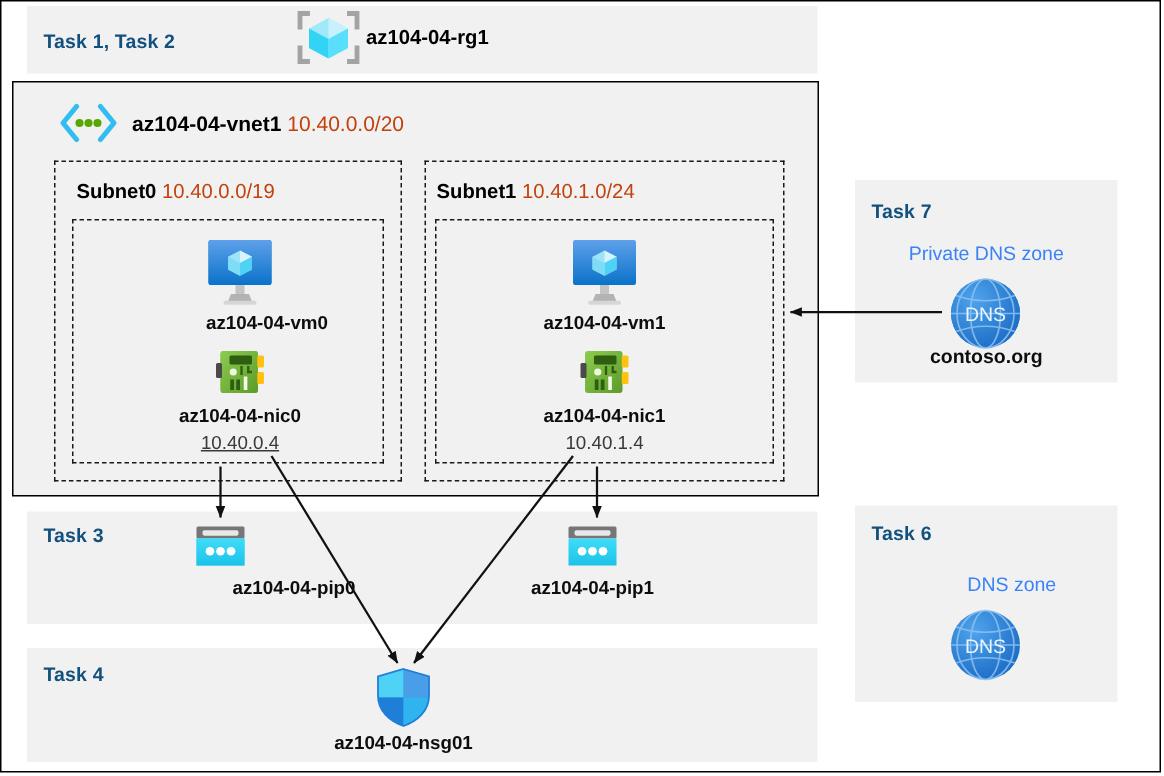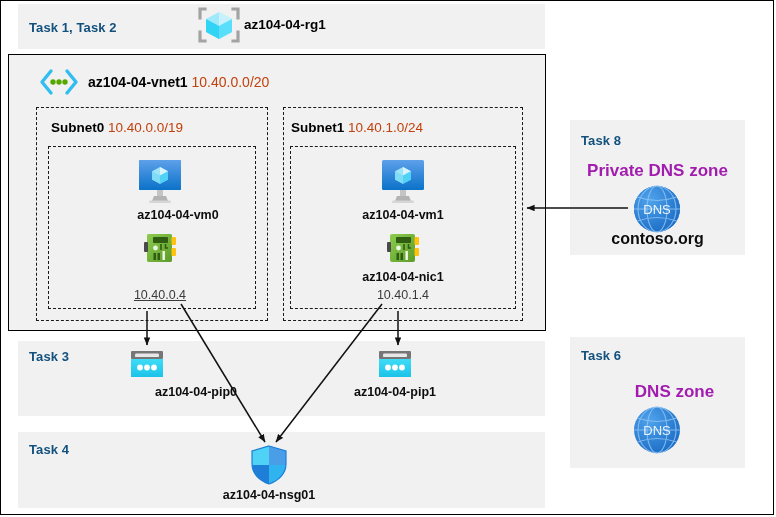--- a/index.html
+++ b/index.html
@@ -57,21 +57,21 @@
   .node-label{
     position:absolute;text-align:center;white-space:nowrap;
     font-weight:bold;font-size:12.5px;color:#0d0d0d;
   }
   .node-sub{
     position:absolute;text-align:center;white-space:nowrap;
     font-weight:normal;font-size:12.5px;color:#3a3a3a;
   }
   .zone-title{
     position:absolute;text-align:center;white-space:nowrap;
-    font-weight:bold;font-size:17px;color:#a21caf;
+    font-weight:normal;font-size:13px;color:#3b82f6;
   }
 
   .icon{position:absolute;}
   svg{display:block;overflow:visible;}
   #arrows{position:absolute;left:0;top:0;width:776px;height:517px;pointer-events:none;}
 </style>
 </head>
 <body>
 
 <div id="canvas">
@@ -159,20 +159,21 @@
       <rect x="9" y="5" width="15" height="6" rx="1" fill="#2f5d12"></rect>
       <circle cx="11.5" cy="16" r="2.4" fill="#eaf7dd"></circle>
       <rect x="9.5" y="21" width="2.5" height="7" fill="#2f5d12"></rect>
       <rect x="13.5" y="21" width="2.5" height="7" fill="#2f5d12"></rect>
       <rect x="18.5" y="19" width="2.4" height="9" fill="#f2fae9"></rect>
       <path d="M17 12 L17 18" stroke="#2f5d12" stroke-width="1.6" fill="none"></path>
       <path d="M21.5 12 L21.5 16 L24 16" stroke="#2f5d12" stroke-width="1.6" fill="none"></path>
     </svg>
   </div>
 
+  <div class="node-label" style="left:70px;top:270px;width:180px;">az104-04-nic0</div>
   <div class="node-sub" style="left:70px;top:288px;width:180px;text-decoration:underline;">10.40.0.4</div>
 
   <div class="dashed" style="left:283px;top:107px;width:240px;height:214px;"></div>
 
   <div class="hdr-text" style="left:291px;top:120px;">
     <span class="title-strong">Subnet1</span><span>&nbsp;</span><span class="title-norm">10.40.1.0/24</span>
   </div>
 
   <div class="dashed" style="left:290px;top:146px;width:226px;height:163px;"></div>
 
@@ -282,21 +283,21 @@
         <rect x="20" y="21" width="20" height="21" fill="#30b4ef"></rect>
       </g>
       <path d="M20 2 L37 7 L37 20 C37 30 29 37 20 40 C11 37 3 30 3 20 L3 7 Z" fill="none" stroke="#1f7fd8" stroke-width="1.2"></path>
     </svg>
   </div>
 
   <div class="node-label" style="left:179px;top:488px;width:180px;">az104-04-nsg01</div>
 
   <div class="panel" style="left:570px;top:120px;width:175px;height:135px;"></div>
 
-  <div class="task-label" style="left:581px;top:133px;">Task 8</div>
+  <div class="task-label" style="left:581px;top:133px;">Task 7</div>
 
   <div class="zone-title" style="left:570px;top:161px;width:175px;">Private DNS zone</div>
 
   <div class="icon" style="left:630px;top:184px;">
     <svg width="54" height="50" viewBox="0 0 54 50">
       <circle cx="27" cy="25" r="23" fill="#1f7ad4"></circle>
       <circle cx="27" cy="25" r="23" fill="url(#dnsg5)"></circle>
       <defs>
         <radialGradient id="dnsg5" cx="0.35" cy="0.3" r="0.85">
           <stop offset="0" stop-color="#4fa3ec"></stop>
@@ -307,21 +308,21 @@
         <ellipse cx="27" cy="25" rx="10" ry="23"></ellipse>
         <ellipse cx="27" cy="25" rx="19" ry="23"></ellipse>
         <line x1="4" y1="25" x2="50" y2="25"></line>
         <path d="M7.5 13 Q27 20 46.5 13"></path>
         <path d="M7.5 37 Q27 30 46.5 37"></path>
       </g>
       <text x="27" y="30" text-anchor="middle" font-family="'Liberation Sans', sans-serif" font-size="13" fill="#eaf4ff" font-weight="normal">DNS</text>
     </svg>
   </div>
 
-  <div class="node-label" style="left:570px;top:230px;width:175px;font-size:16px;">contoso.org</div>
+  <div class="node-label" style="left:570px;top:230px;width:175px;font-size:13px;">contoso.org</div>
 
   <div class="panel" style="left:570px;top:337px;width:175px;height:131px;"></div>
 
   <div class="task-label" style="left:581px;top:348px;">Task 6</div>
 
   <div class="zone-title" style="left:570px;top:382px;width:209px;">DNS zone</div>
 
   <div class="icon" style="left:630px;top:405px;">
     <svg width="54" height="50" viewBox="0 0 54 50">
       <circle cx="27" cy="25" r="23" fill="url(#dnsg6)"></circle>

